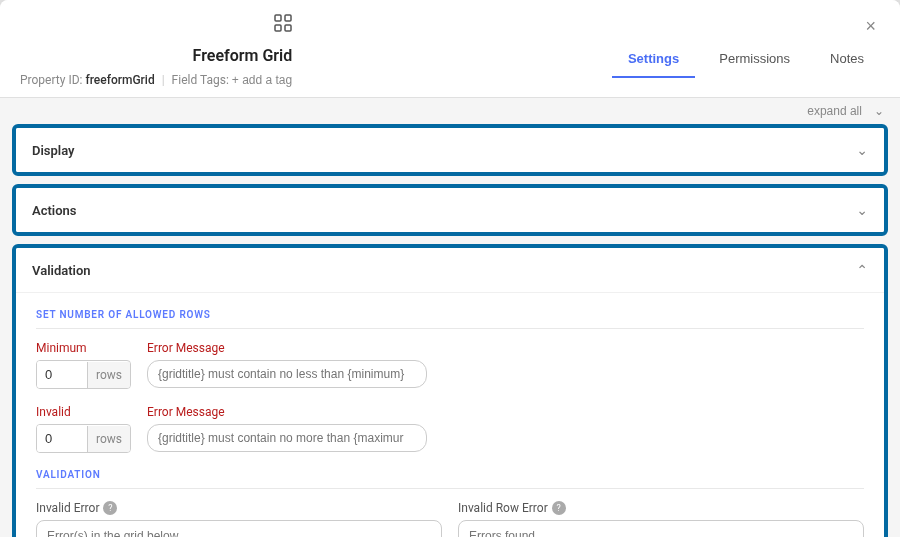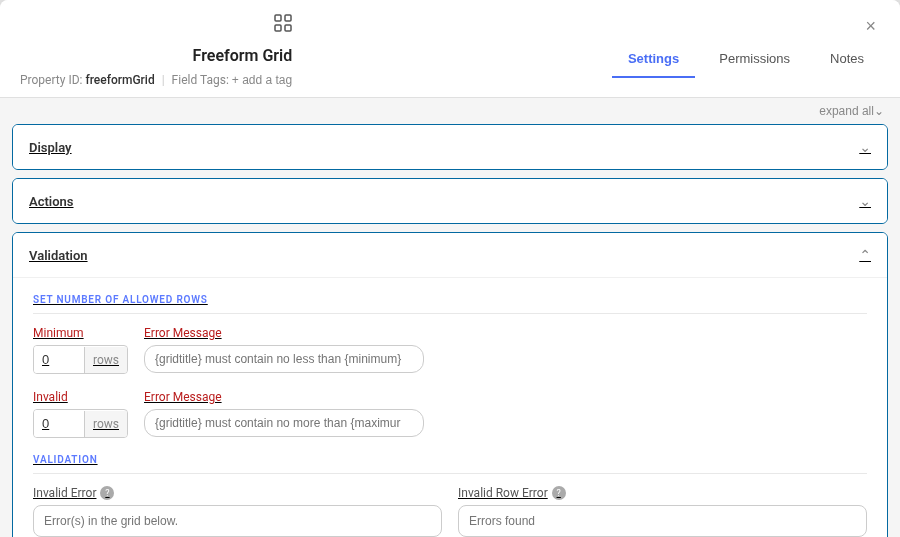--- a/index.html
+++ b/index.html
@@ -130,29 +130,28 @@
       background: #f5f5f5;
     }
     .expand-all-btn {
       background: none;
       border: none;
       font-size: 12px;
       color: #888;
       cursor: pointer;
       display: flex;
       align-items: center;
-      gap: 0;
+      gap: 12px;
     }
     .section {
       margin: 0 12px 8px 12px;
       background: #fff;
-      border: 1px solid #0369a1;
+      border: 4px solid #0369a1;
       border-radius: 6px;
       overflow: hidden;
-      text-decoration: underline;
     }
     .section-header {
       display: flex;
       align-items: center;
       justify-content: space-between;
       padding: 14px 16px;
       cursor: pointer;
       background: #fff;
     }
     .section-title {

